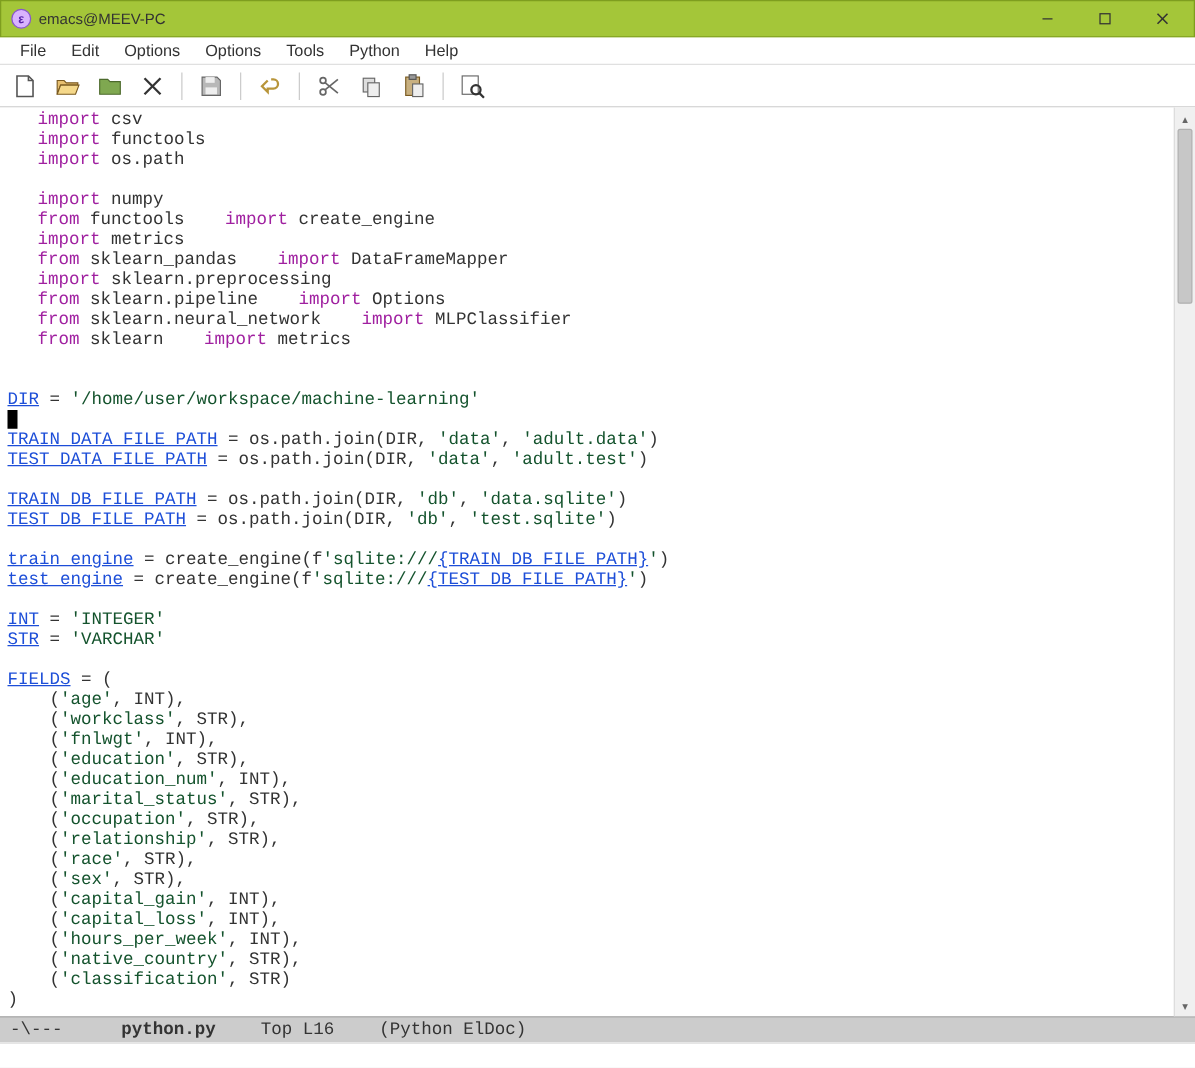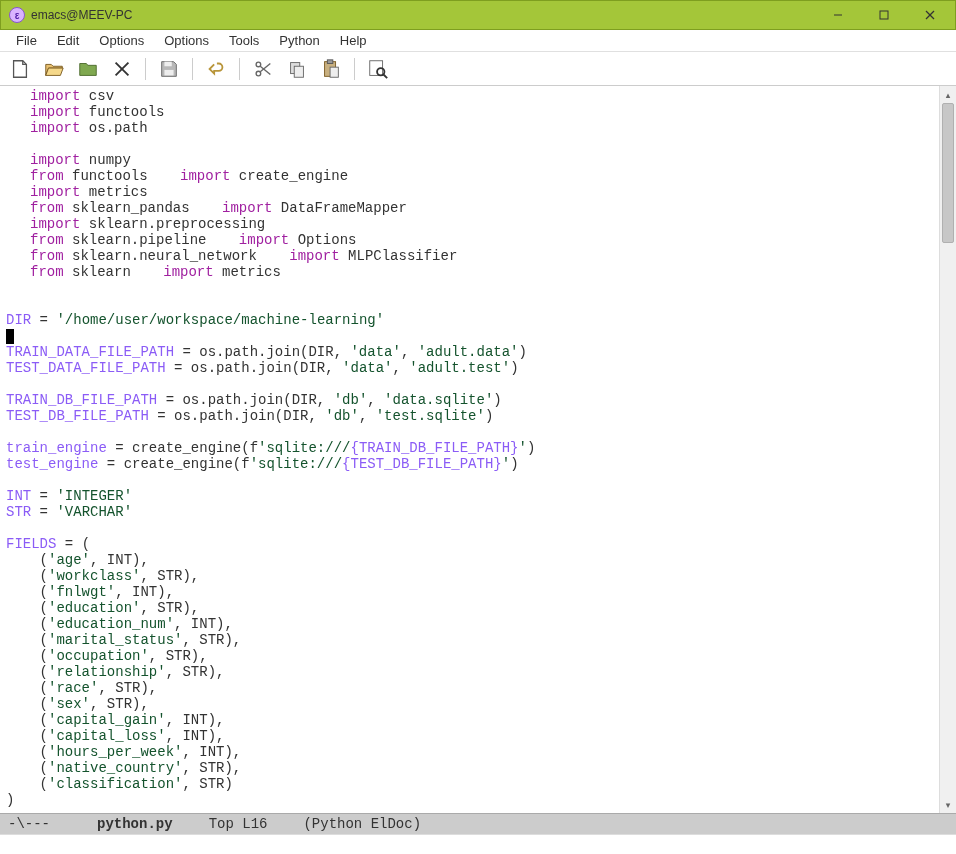--- a/index.html
+++ b/index.html
@@ -85,21 +85,21 @@
     padding: 2px 6px;
     overflow: auto;
     font-family: "Courier New", monospace;
     font-size: 14px;
     line-height: 16px;
     white-space: pre;
     color: #333;
   }
   .kw  { color: #a020a0; margin-left: 24px; }
   .str { color: #14532d; }
-  .var { color: #8b5cf6; }
+  .var { color: #1d4ed8; text-decoration: underline; }
   .cursor {
     display:inline-block; width:8px; height:15px;
     background:#000; vertical-align:middle;
   }
   .scrollbar {
     width: 17px; background: #f0f0f0;
     border-left: 1px solid #ddd;
     position: relative;
   }
   .scroll-arrow {

